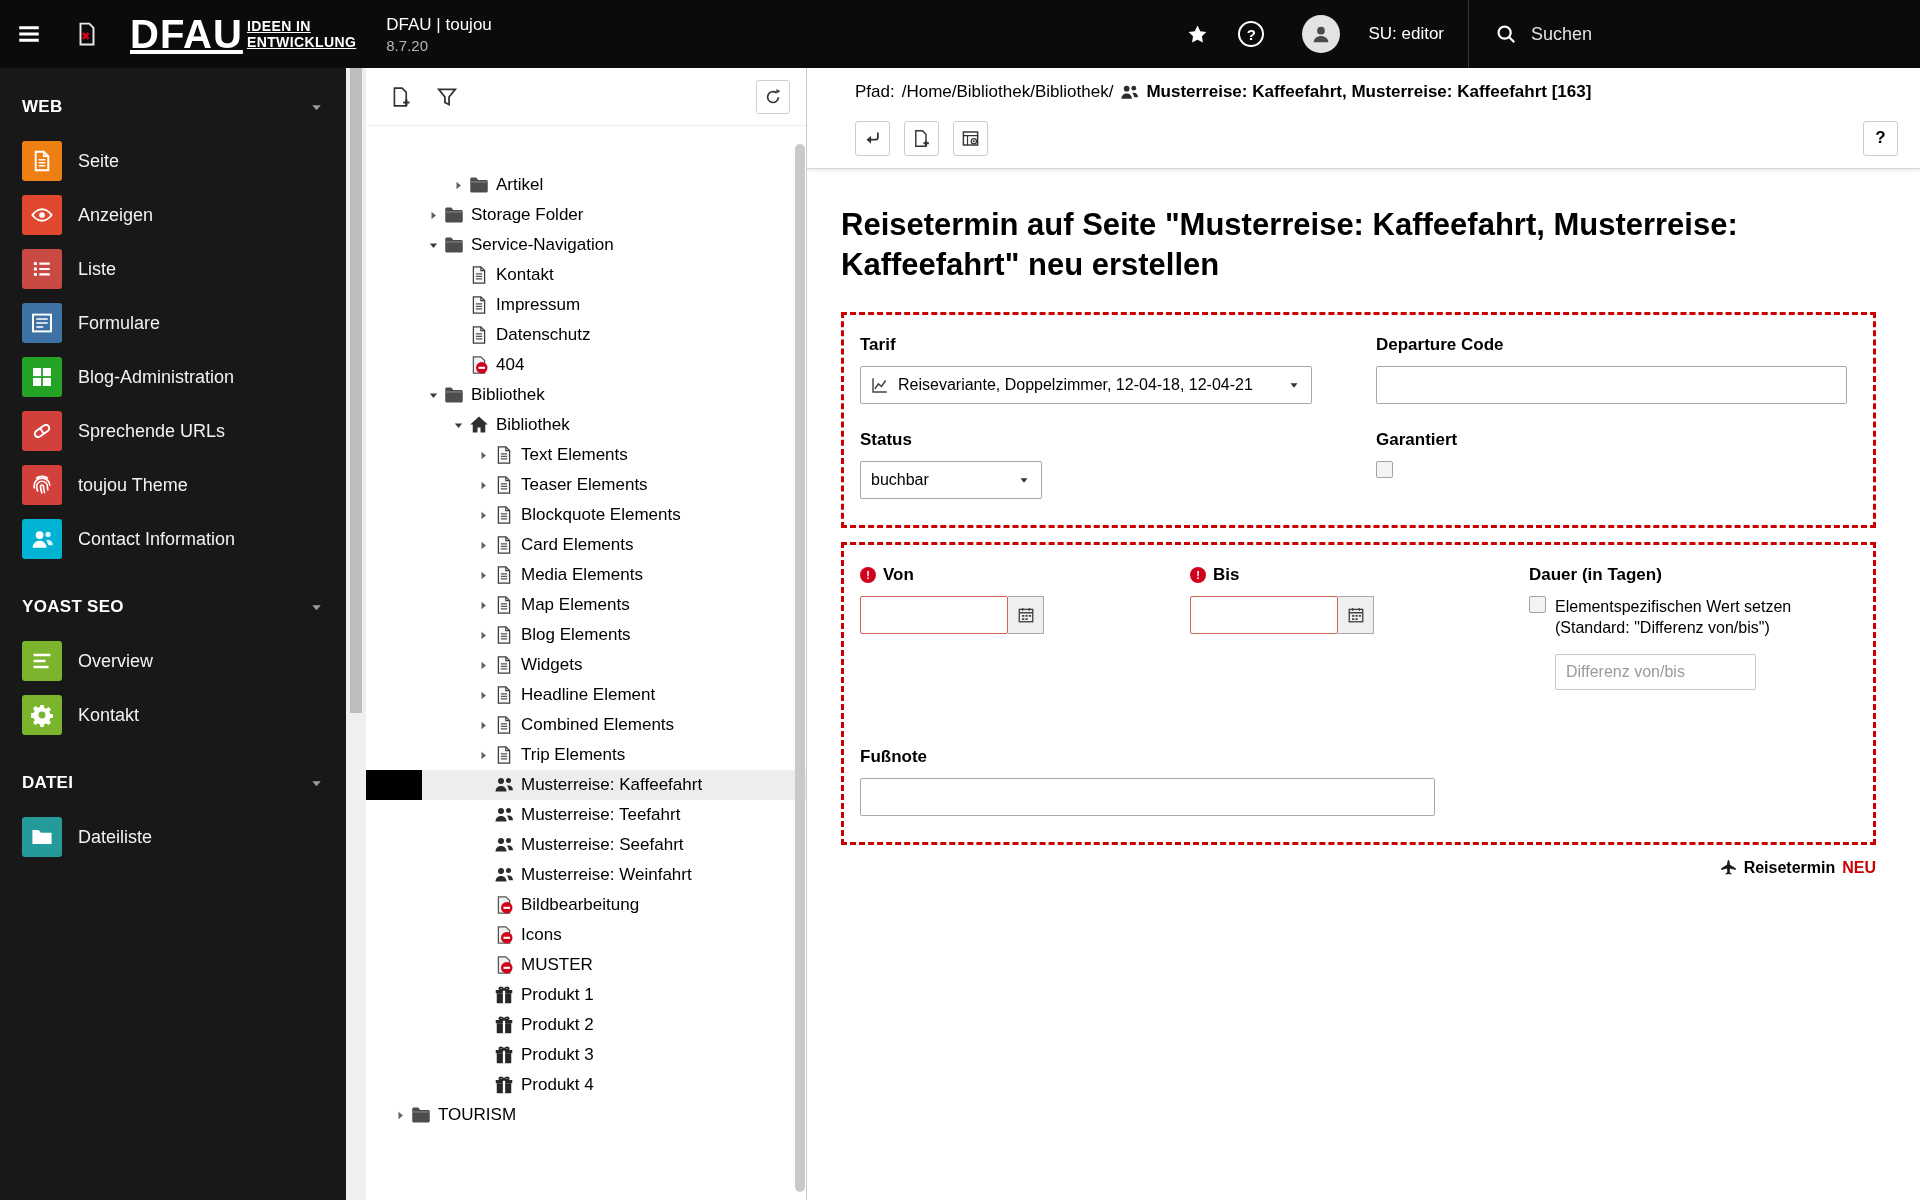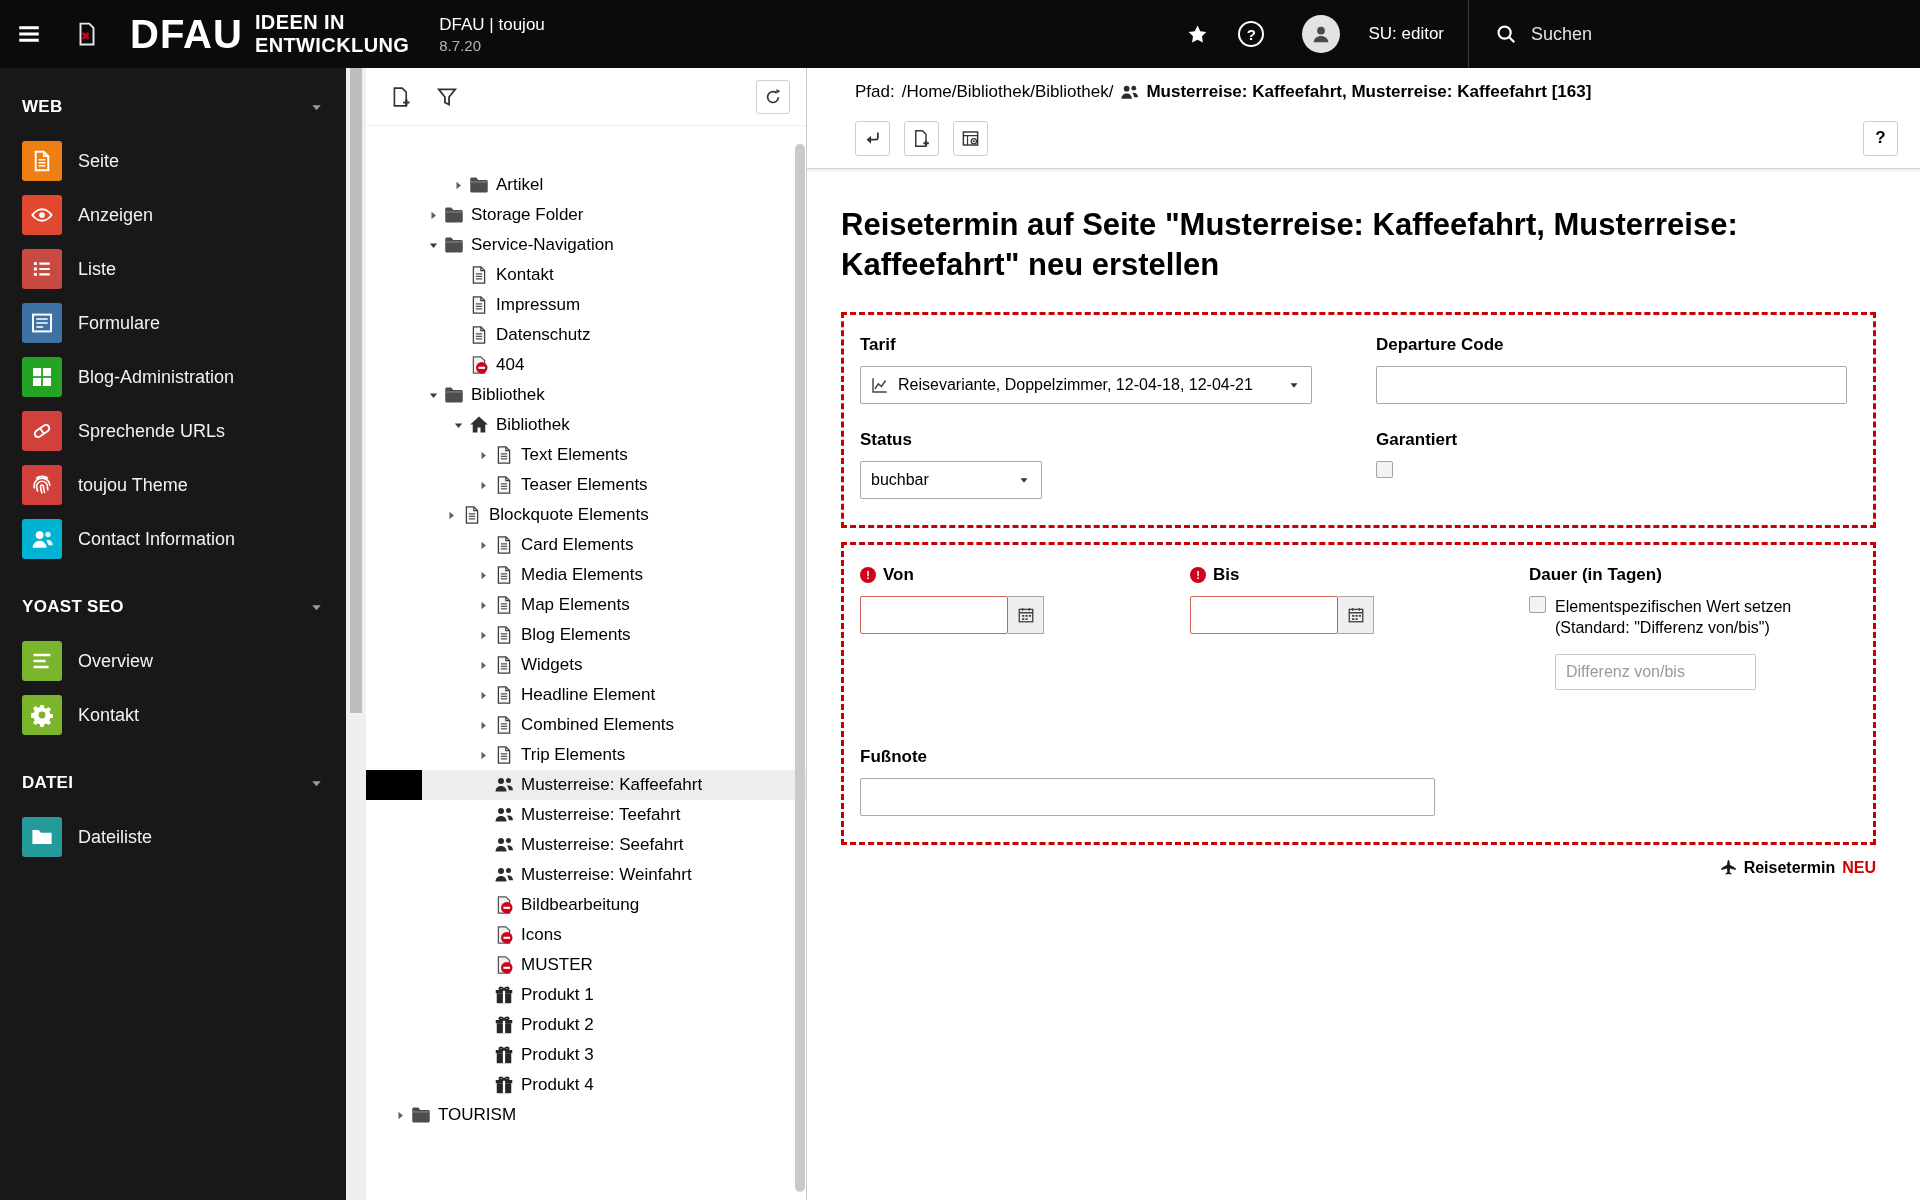--- a/index.html
+++ b/index.html
@@ -5,23 +5,23 @@
   * { margin:0; padding:0; box-sizing:border-box; }
   html,body { width:1920px; height:1200px; overflow:hidden; }
   body { font-family:"Liberation Sans","DejaVu Sans",sans-serif; background:#fff; display:flex; flex-direction:column; color:#000; }
   .icon { display:inline-flex; align-items:center; justify-content:center; }
   svg { display:block; }
 
   
   .topbar { height:68px; background:#0b0b0b; color:#fff; display:flex; align-items:stretch; flex-shrink:0; }
   .tb-btn { width:58px; display:flex; align-items:center; justify-content:center; cursor:pointer; }
   .tb-btn svg { width:26px; height:26px; }
-  .logo { display:flex; align-items:center; gap:12px; padding:0 18px 0 14px; }
+  .logo { display:flex; align-items:center; gap:4px; padding:0 18px 0 14px;text-decoration:underline; }
   .logo-brand { font-size:40px; font-weight:bold; letter-spacing:1px; }
-  .logo-tag { font-size:20px; font-weight:bold; line-height:1.15; letter-spacing:.4px; }
+  .logo-tag { font-size:14px; font-weight:bold; line-height:1.15; letter-spacing:.4px; }
   .site-info { display:flex; flex-direction:column; justify-content:center; padding-left:12px; }
   .site-name { font-size:17px; }
   .site-version { font-size:15px; color:#b5b5b5; margin-top:2px; }
   .tb-right { margin-left:auto; display:flex; align-items:stretch; }
   .tb-iconbtn { width:54px; display:flex; align-items:center; justify-content:center; cursor:pointer; }
   .tb-iconbtn svg { width:23px; height:23px; }
   .circle-q { width:26px; height:26px; border:2px solid #fff; border-radius:50%; display:flex; align-items:center; justify-content:center; font-weight:bold; font-size:15px; }
   .circle-q::after { content:"?"; }
   .tb-user { display:flex; align-items:center; gap:28px; padding:0 24px; cursor:pointer; }
   .avatar { width:38px; height:38px; border-radius:50%; background:#e3e3e3; display:flex; align-items:center; justify-content:center; }
@@ -494,21 +494,21 @@
           </span>
           <span class="icon tree-icon">
             <svg viewBox="0 0 16 16">
               <path fill="#f7f7f7" stroke="#3c3c3c" d="M3.5 1.5h6l3 3v10h-9z"></path>
               <path fill="none" stroke="#3c3c3c" d="M9.5 1.5v3h3"></path>
               <path stroke="#555" d="M5.5 7h5M5.5 9h5M5.5 11h5"></path>
             </svg>
           </span>
           <span class="tree-label">Teaser Elements</span>
         </div>
-        <div class="tree-row" style="padding-left: 74px;">
+        <div class="tree-row" style="padding-left: 106px;">
           <span class="tree-chev">
             <svg viewBox="0 0 16 16">
               <path fill="#606060" d="M5.5 3.5 11 8l-5.5 4.5z"></path>
             </svg>
           </span>
           <span class="icon tree-icon">
             <svg viewBox="0 0 16 16">
               <path fill="#f7f7f7" stroke="#3c3c3c" d="M3.5 1.5h6l3 3v10h-9z"></path>
               <path fill="none" stroke="#3c3c3c" d="M9.5 1.5v3h3"></path>
               <path stroke="#555" d="M5.5 7h5M5.5 9h5M5.5 11h5"></path>

